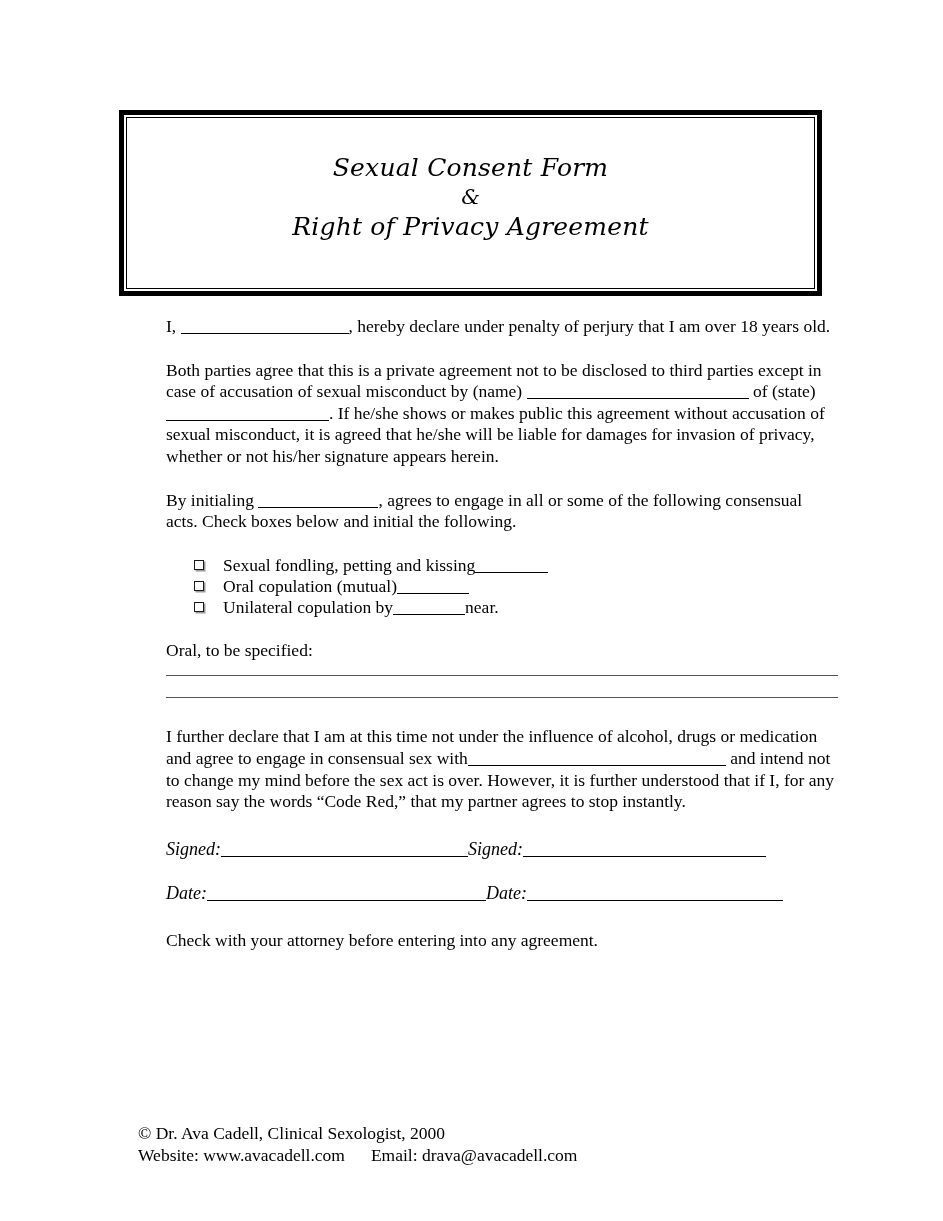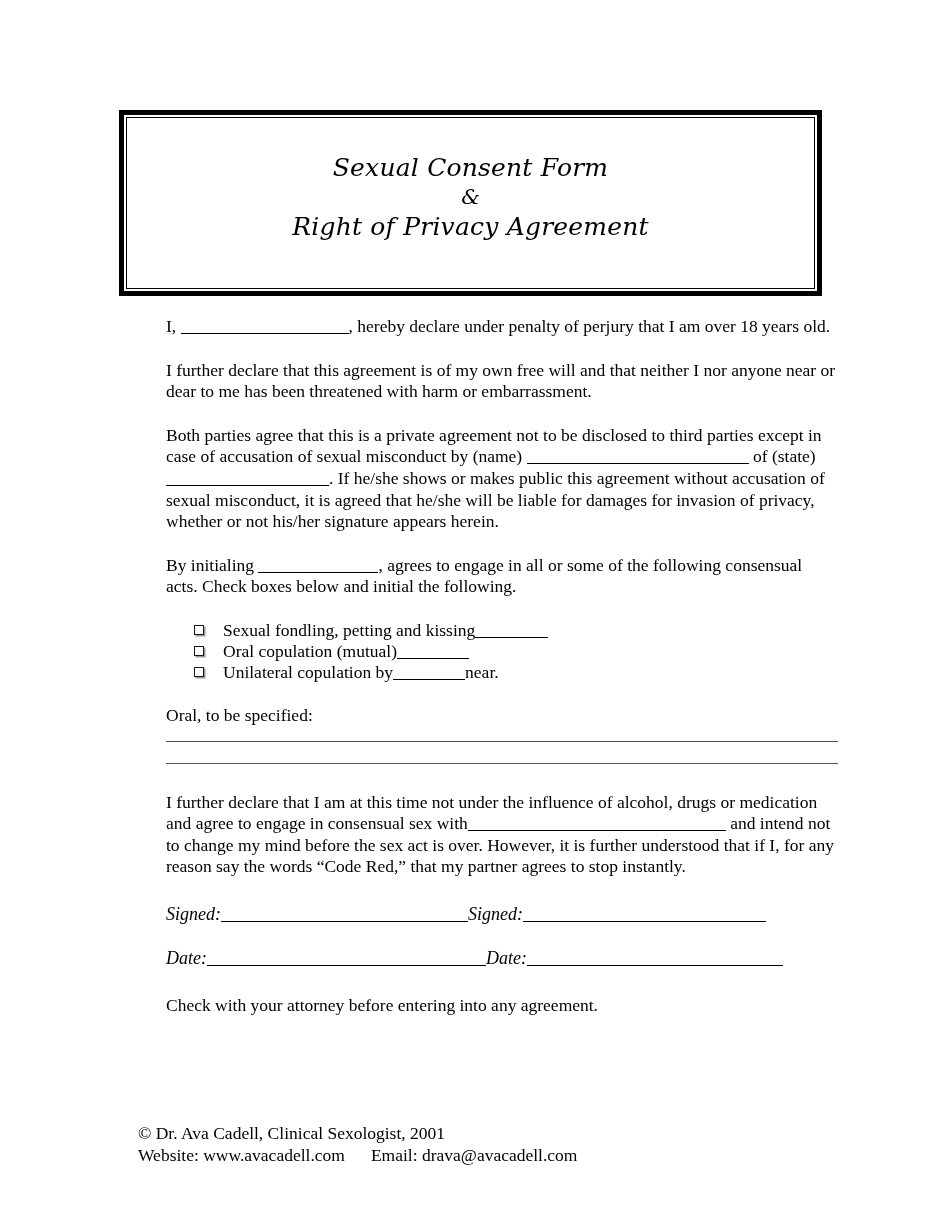--- a/index.html
+++ b/index.html
@@ -186,21 +186,20 @@
         <div class="title-amp">&amp;</div>
         <div class="title-line">Right of Privacy Agreement</div>
       </div>
     </div>
   </div>
 
   <div class="body-area">
 
     <p class="para"><span>I,</span> <span class="ul-fill w-name"></span><span>, hereby declare under penalty of perjury that I am over 18 years old.</span></p>
 
-    <p class="para">I further declare that this agreement is of my own free will and that neither I nor anyone near or dear to me has been threatened with harm or embarrassment.</p>
 
     <p class="para"><span>Both parties agree that this is a private agreement not to be disclosed to third parties except in case of accusation of sexual misconduct by (name)</span> <span class="ul-fill w-nameb"></span> <span>of (state)</span><span class="ul-fill w-state"></span><span>. If he/she shows or makes public this agreement without accusation of sexual misconduct, it is agreed that he/she will be liable for damages for invasion of privacy, whether or not his/her signature appears herein.</span></p>
 
     <p class="para"><span>By initialing</span> <span class="ul-fill w-init"></span><span>, agrees to engage in all or some of the following consensual acts. Check boxes below and initial the following.</span></p>
 
     <ul class="checklist">
       <li>
         <span class="cbox"></span><span>Sexual fondling, petting and kissing</span><span class="ul-fill w-item1"></span><span></span>
       </li>
       <li>
@@ -221,17 +220,17 @@
 
     <p class="sig-row" style="margin-bottom:23px;"><span>Signed:</span><span class="sig-fill-a"></span><span>Signed:</span><span class="sig-fill-b"></span></p>
 
     <p class="sig-row" style="margin-bottom:26px;"><span>Date:</span><span class="date-fill-a"></span><span>Date:</span><span class="date-fill-b"></span></p>
 
     <p class="para">Check with your attorney before entering into any agreement.</p>
   </div>
 
 
   <div class="footer">
-    <div>© Dr. Ava Cadell, Clinical Sexologist, 2001</div>
+    <div>© Dr. Ava Cadell, Clinical Sexologist, 2000</div>
     <div><span>Website: www.avacadell.com</span><span class="gap"></span><span>Email: drava@avacadell.com</span></div>
   </div>
 
 </div>
 
 </body></html>

